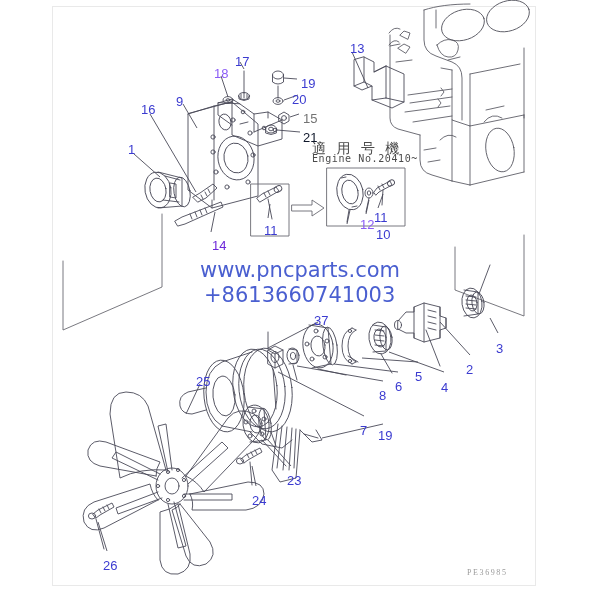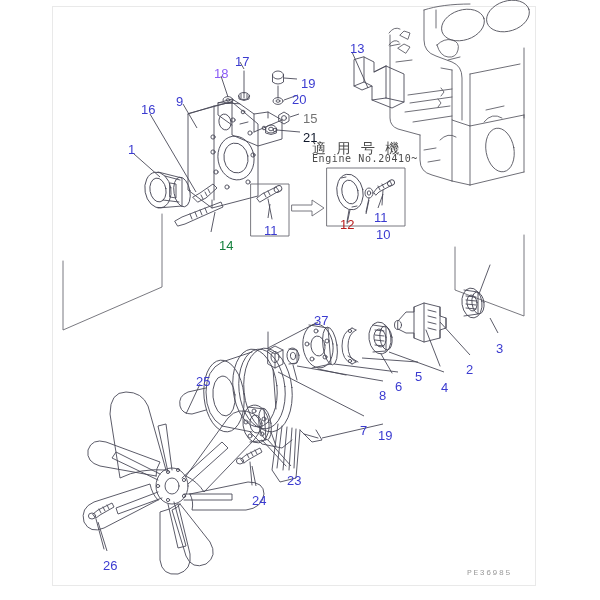--- a/index.html
+++ b/index.html
@@ -11,21 +11,21 @@
   svg.layer{position:absolute;left:0;top:0;width:600px;height:600px;}
   .callout{position:absolute;color:#3b3bd0;font-weight:normal;
            font-family:"Liberation Sans",sans-serif;font-size:13px;
            line-height:13px;letter-spacing:0px;white-space:nowrap;}
   .wm{position:absolute;color:#4a5fd0;font-family:"DejaVu Sans",sans-serif;
       font-size:21px;line-height:25px;white-space:nowrap;}
   .note-jp{position:absolute;color:#4a4a4a;font-family:"DejaVu Sans",sans-serif;
            font-size:14px;letter-spacing:3px;white-space:nowrap;}
   .note-en{position:absolute;color:#4a4a4a;font-family:"DejaVu Sans Mono",monospace;
            font-size:10px;letter-spacing:0.6px;white-space:nowrap;}
-  .code{position:absolute;color:#9a9a9a;font-family:Liberation Mono, monospace;
+  .code{position:absolute;color:#9a9a9a;font-family:Liberation Serif, serif;
         font-size:8px;letter-spacing:1.6px;white-space:nowrap;}
 </style>
 </head>
 <body>
 
 <div id="stage">
 
   <div id="frame"></div>
 
   <svg class="layer" viewBox="0 0 600 600">
@@ -384,39 +384,41 @@
       <path d="M347 224 L350 210"></path>
       <path d="M366 214 L369 200"></path>
       <path d="M378 208 L383 194"></path>
       <path d="M268 218 L270 204"></path>
     </g>
   </svg>
 
   <div class="note-jp" style="left:312px;top:140px;">適 用 号 機</div>
   <div class="note-en" style="left:312px;top:153px;">Engine No.20410~</div>
 
+  <div class="wm" style="left:200px;top:258px;">www.pncparts.com</div>
+  <div class="wm" style="left:204px;top:283px;">+8613660741003</div>
 
   <div class="code" style="left:467px;top:568px;">PE36985</div>
 
   <div id="callout-layer">
       <div class="callout" style="left: 128px; top: 143px; color: rgb(59, 59, 208);">1</div>
       <div class="callout" style="left: 466px; top: 363px; color: rgb(59, 59, 208);">2</div>
       <div class="callout" style="left: 496px; top: 342px; color: rgb(59, 59, 208);">3</div>
       <div class="callout" style="left: 441px; top: 381px; color: rgb(59, 59, 208);">4</div>
       <div class="callout" style="left: 415px; top: 370px; color: rgb(59, 59, 208);">5</div>
       <div class="callout" style="left: 395px; top: 380px; color: rgb(59, 59, 208);">6</div>
       <div class="callout" style="left: 360px; top: 424px; color: rgb(59, 59, 208);">7</div>
       <div class="callout" style="left: 379px; top: 389px; color: rgb(59, 59, 208);">8</div>
       <div class="callout" style="left: 176px; top: 95px; color: rgb(59, 59, 208);">9</div>
       <div class="callout" style="left: 341px; top: 228px; color: rgb(59, 59, 208); margin-left: 35px;">10</div>
       <div class="callout" style="left: 264px; top: 224px; color: rgb(59, 59, 208);">11</div>
       <div class="callout" style="left: 374px; top: 211px; color: rgb(59, 59, 208);">11</div>
-      <div class="callout" style="left: 340px; top: 218px; color: #b91c1c; text-align: center;">12</div>
+      <div class="callout" style="left: 360px; top: 218px; color: #8b5cf6; text-align: center;">12</div>
       <div class="callout" style="left: 350px; top: 42px; color: rgb(59, 59, 208);">13</div>
-      <div class="callout" style="left: 219px; top: 239px; color: #15803d;">14</div>
+      <div class="callout" style="left: 212px; top: 239px; color: #6d28d9;">14</div>
       <div class="callout" style="left: 303px; top: 112px; color: #737373;">15</div>
       <div class="callout" style="left: 141px; top: 103px; color: rgb(59, 59, 208);">16</div>
       <div class="callout" style="left: 235px; top: 55px; color: rgb(59, 59, 208);">17</div>
       <div class="callout" style="left: 214px; top: 67px; color: #8b5cf6;">18</div>
       <div class="callout" style="left: 301px; top: 77px; color: rgb(59, 59, 208);">19</div>
       <div class="callout" style="left: 292px; top: 93px; color: rgb(59, 59, 208);">20</div>
       <div class="callout" style="left: 303px; top: 131px; color: #0f172a;">21</div>
       <div class="callout" style="left: 314px; top: 314px; color: rgb(59, 59, 208);">37</div>
       <div class="callout" style="left: 287px; top: 474px; color: rgb(59, 59, 208);">23</div>
       <div class="callout" style="left: 252px; top: 494px; color: rgb(59, 59, 208);">24</div>

